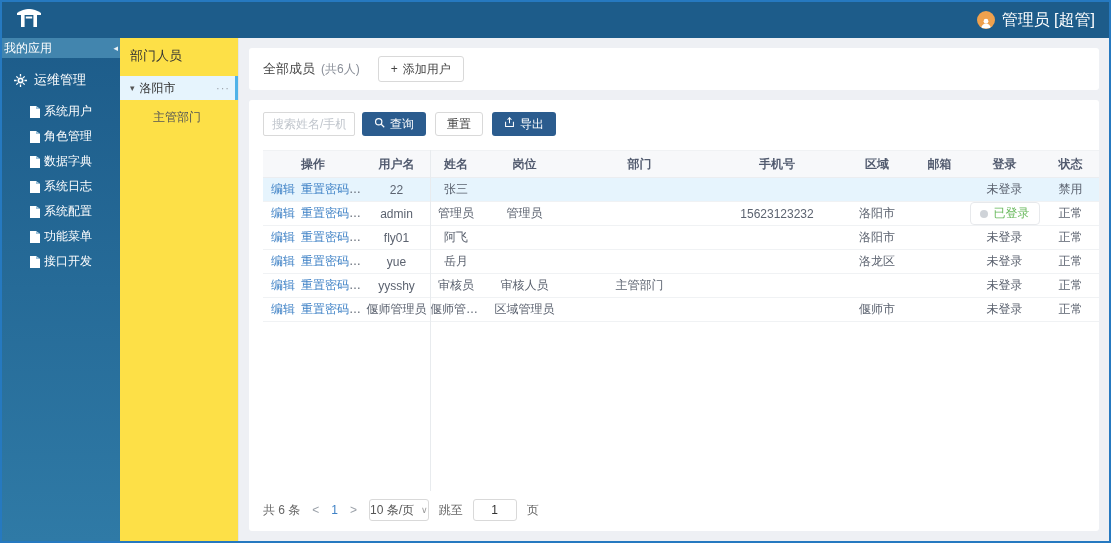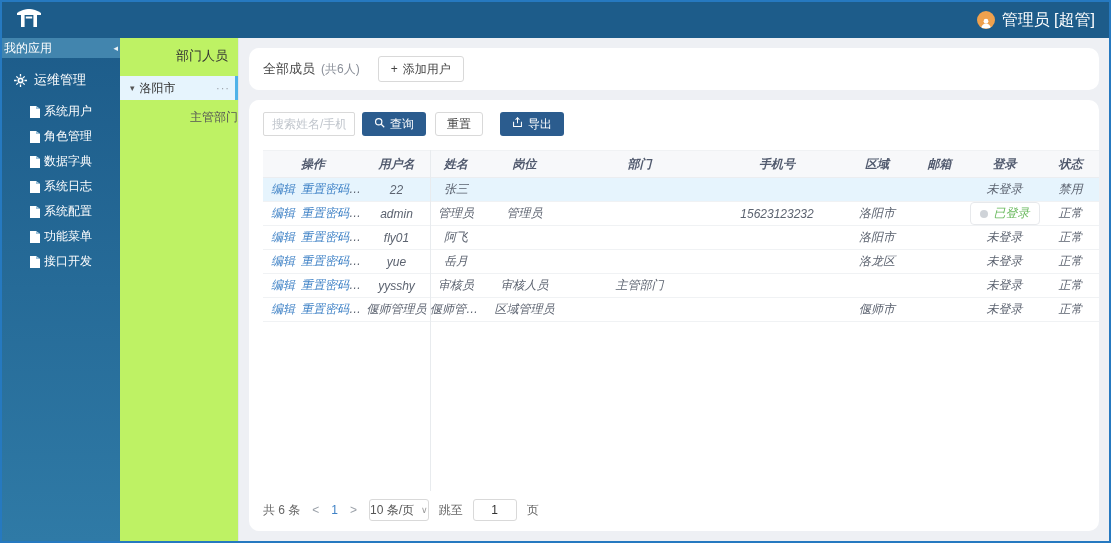--- a/index.html
+++ b/index.html
@@ -22,55 +22,55 @@
 
   .sidebar { flex:none; width:118px; background:linear-gradient(180deg,#1d5c8a 0%,#2f7aa6 100%);
              color:#fff; font-size:12px; }
   .apps-bar { height:20px; background:#4285ae; display:flex; align-items:center;
               justify-content:space-between; padding:0 2px; }
   .collapse { font-size:9px; opacity:.9; }
   .side-group { display:flex; align-items:center; gap:7px; padding:13px 0 10px 12px; font-size:13px; }
   .side-item { display:flex; align-items:center; gap:4px; padding:4px 0 4px 28px; cursor:pointer; }
   .doc-icon { display:inline-flex; }
 
-  .dept { flex:none; width:119px; background:#bef264; border-right:1px solid #e2e6ea;
-          font-size:12px; color:#333;text-align:right; }
+  .dept { flex:none; width:119px; background:#fde047; border-right:1px solid #e2e6ea;
+          font-size:12px; color:#333; }
   .dept-title { padding:9px 10px 11px; font-size:13px; }
   .tree-item { display:flex; align-items:center; height:24px; padding:0 5px 0 10px;
                background:#e6f4fd; border-right:3px solid #4fb2e8; cursor:pointer; }
   .tree-caret { font-size:9px; color:#555; margin-right:5px; }
   .tree-more { margin-left:auto; color:#9aa0a8; letter-spacing:1px; font-size:11px; }
   .tree-child { padding:9px 0 0 33px; color:#555; cursor:pointer; }
 
   .main { flex:1; min-width:0; background:#eef0f4; padding:10px; display:flex;
           flex-direction:column; gap:10px; }
-  .card { background:#fff; border-radius:10px; }
+  .card { background:#fff; border-radius:3px; }
 
   
   .card1 { flex:none; height:42px; display:flex; align-items:center; padding:0 14px; }
   .members-label { font-size:13px; color:#444; }
   .members-count { font-size:12px; color:#8a8f99; margin-left:6px; }
   .btn { font-size:12px; display:inline-flex; align-items:center; gap:5px; border-radius:3px;
          cursor:pointer; border:1px solid transparent; background:#fff; }
   .btn.plain { border-color:#d9d9d9; color:#444; }
   .btn.primary { background:#2b5c8e; color:#fff; }
   .add-btn { height:26px; padding:0 12px; margin-left:18px; }
 
   
   .card2 { flex:1; min-height:0; display:flex; flex-direction:column; padding:12px 14px 10px; }
   .search-row { flex:none; display:flex; align-items:center; }
   .search-input { width:92px; height:24px; border:1px solid #d9d9d9; border-radius:2px;
                   padding:0 8px; font-size:12px; color:#333; outline:none; margin-right:7px;
                   font-family:inherit; }
   .search-input::placeholder { color:#c1c6cd; }
   .sbtn { height:24px; padding:0 11px; }
   .query-btn { margin-right:9px; }
-  .reset-btn { margin-right:17px;text-align:center; }
-
-  .table-zone { flex:1; min-height:0; position:relative; margin-top:14px;font-style:italic; }
+  .reset-btn { margin-right:9px;text-align:center; }
+
+  .table-zone { flex:1; min-height:0; position:relative; margin-top:14px; }
   table { width:100%; border-collapse:collapse; table-layout:fixed; font-size:12px;
           color:#5c6370; border-top:1px solid #f0f2f4; }
   th { background:#f7f8fa; font-weight:bold; color:#515a6e; height:27px;
        border-bottom:1px solid #ebedf0; text-align:center; overflow:hidden; white-space:nowrap; }
   td { height:24px; border-bottom:1px solid #f0f2f4; text-align:center; overflow:hidden;
        white-space:nowrap; text-overflow:ellipsis; }
   tr.hl td { background:#e6f4fd; }
   td.actions { text-align:left; padding-left:8px; }
   .link { color:#3f82c6; margin-right:6px; cursor:pointer; }
   .badge-login { display:inline-flex; align-items:center; gap:6px; border:1px solid #e7e9ec;

